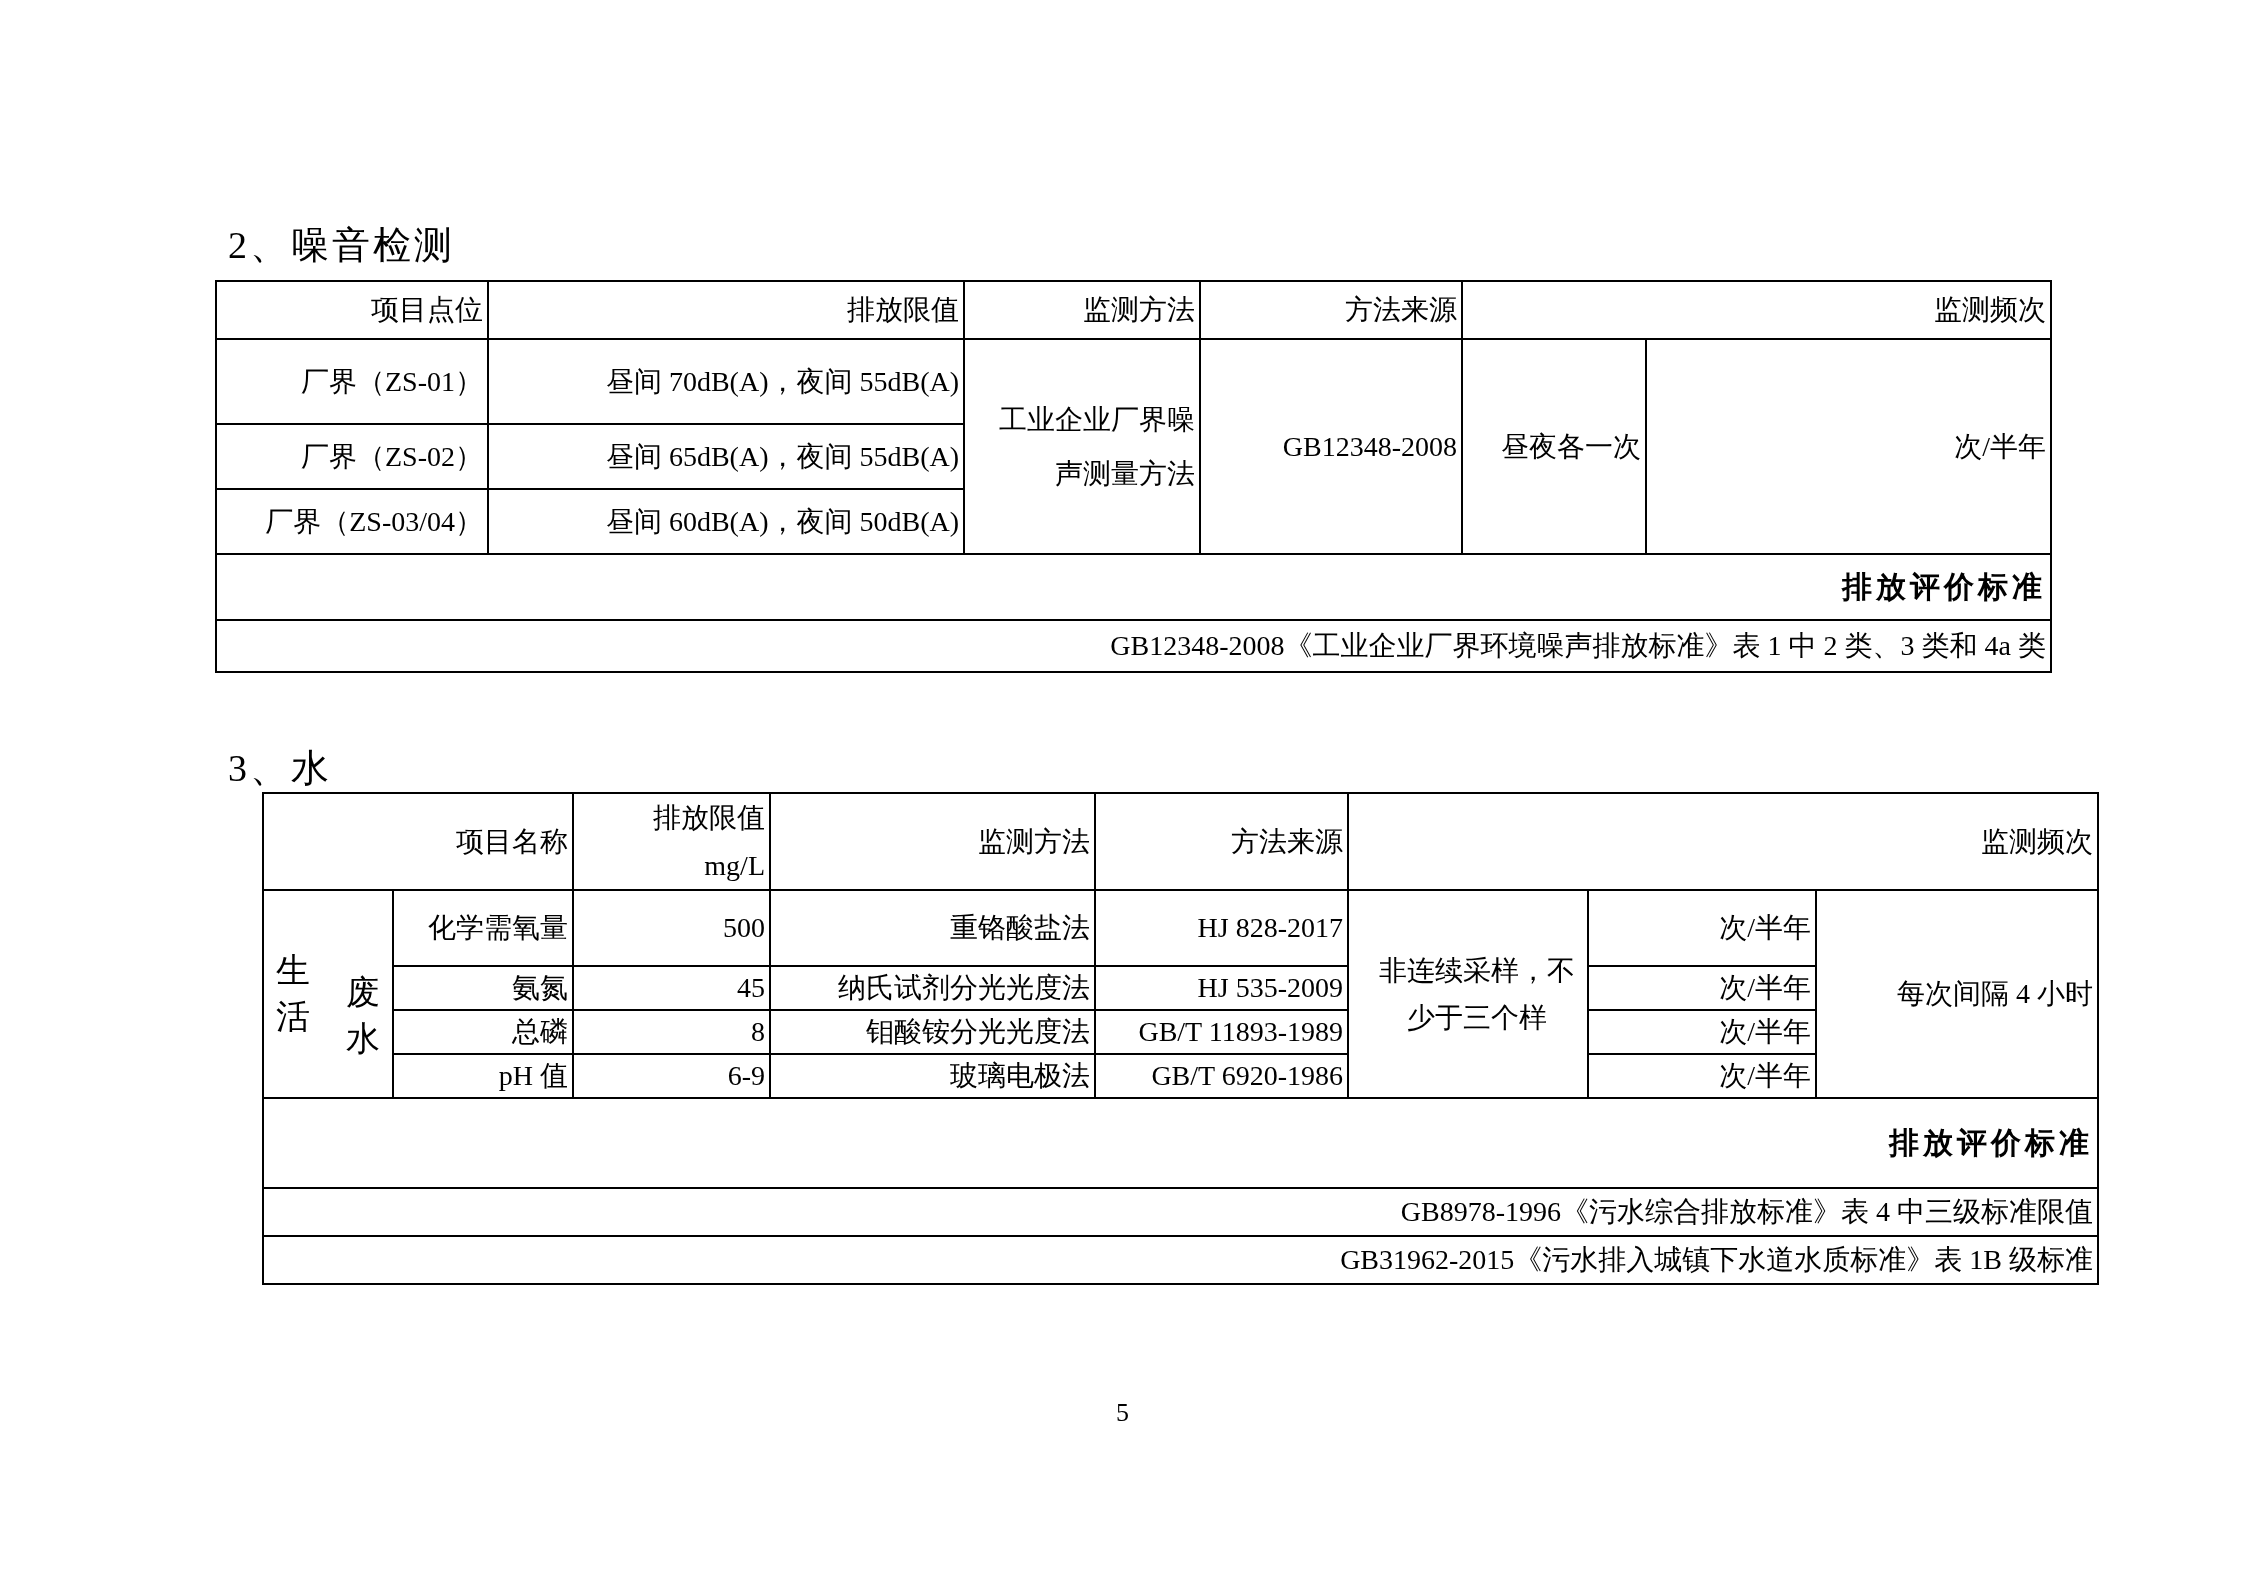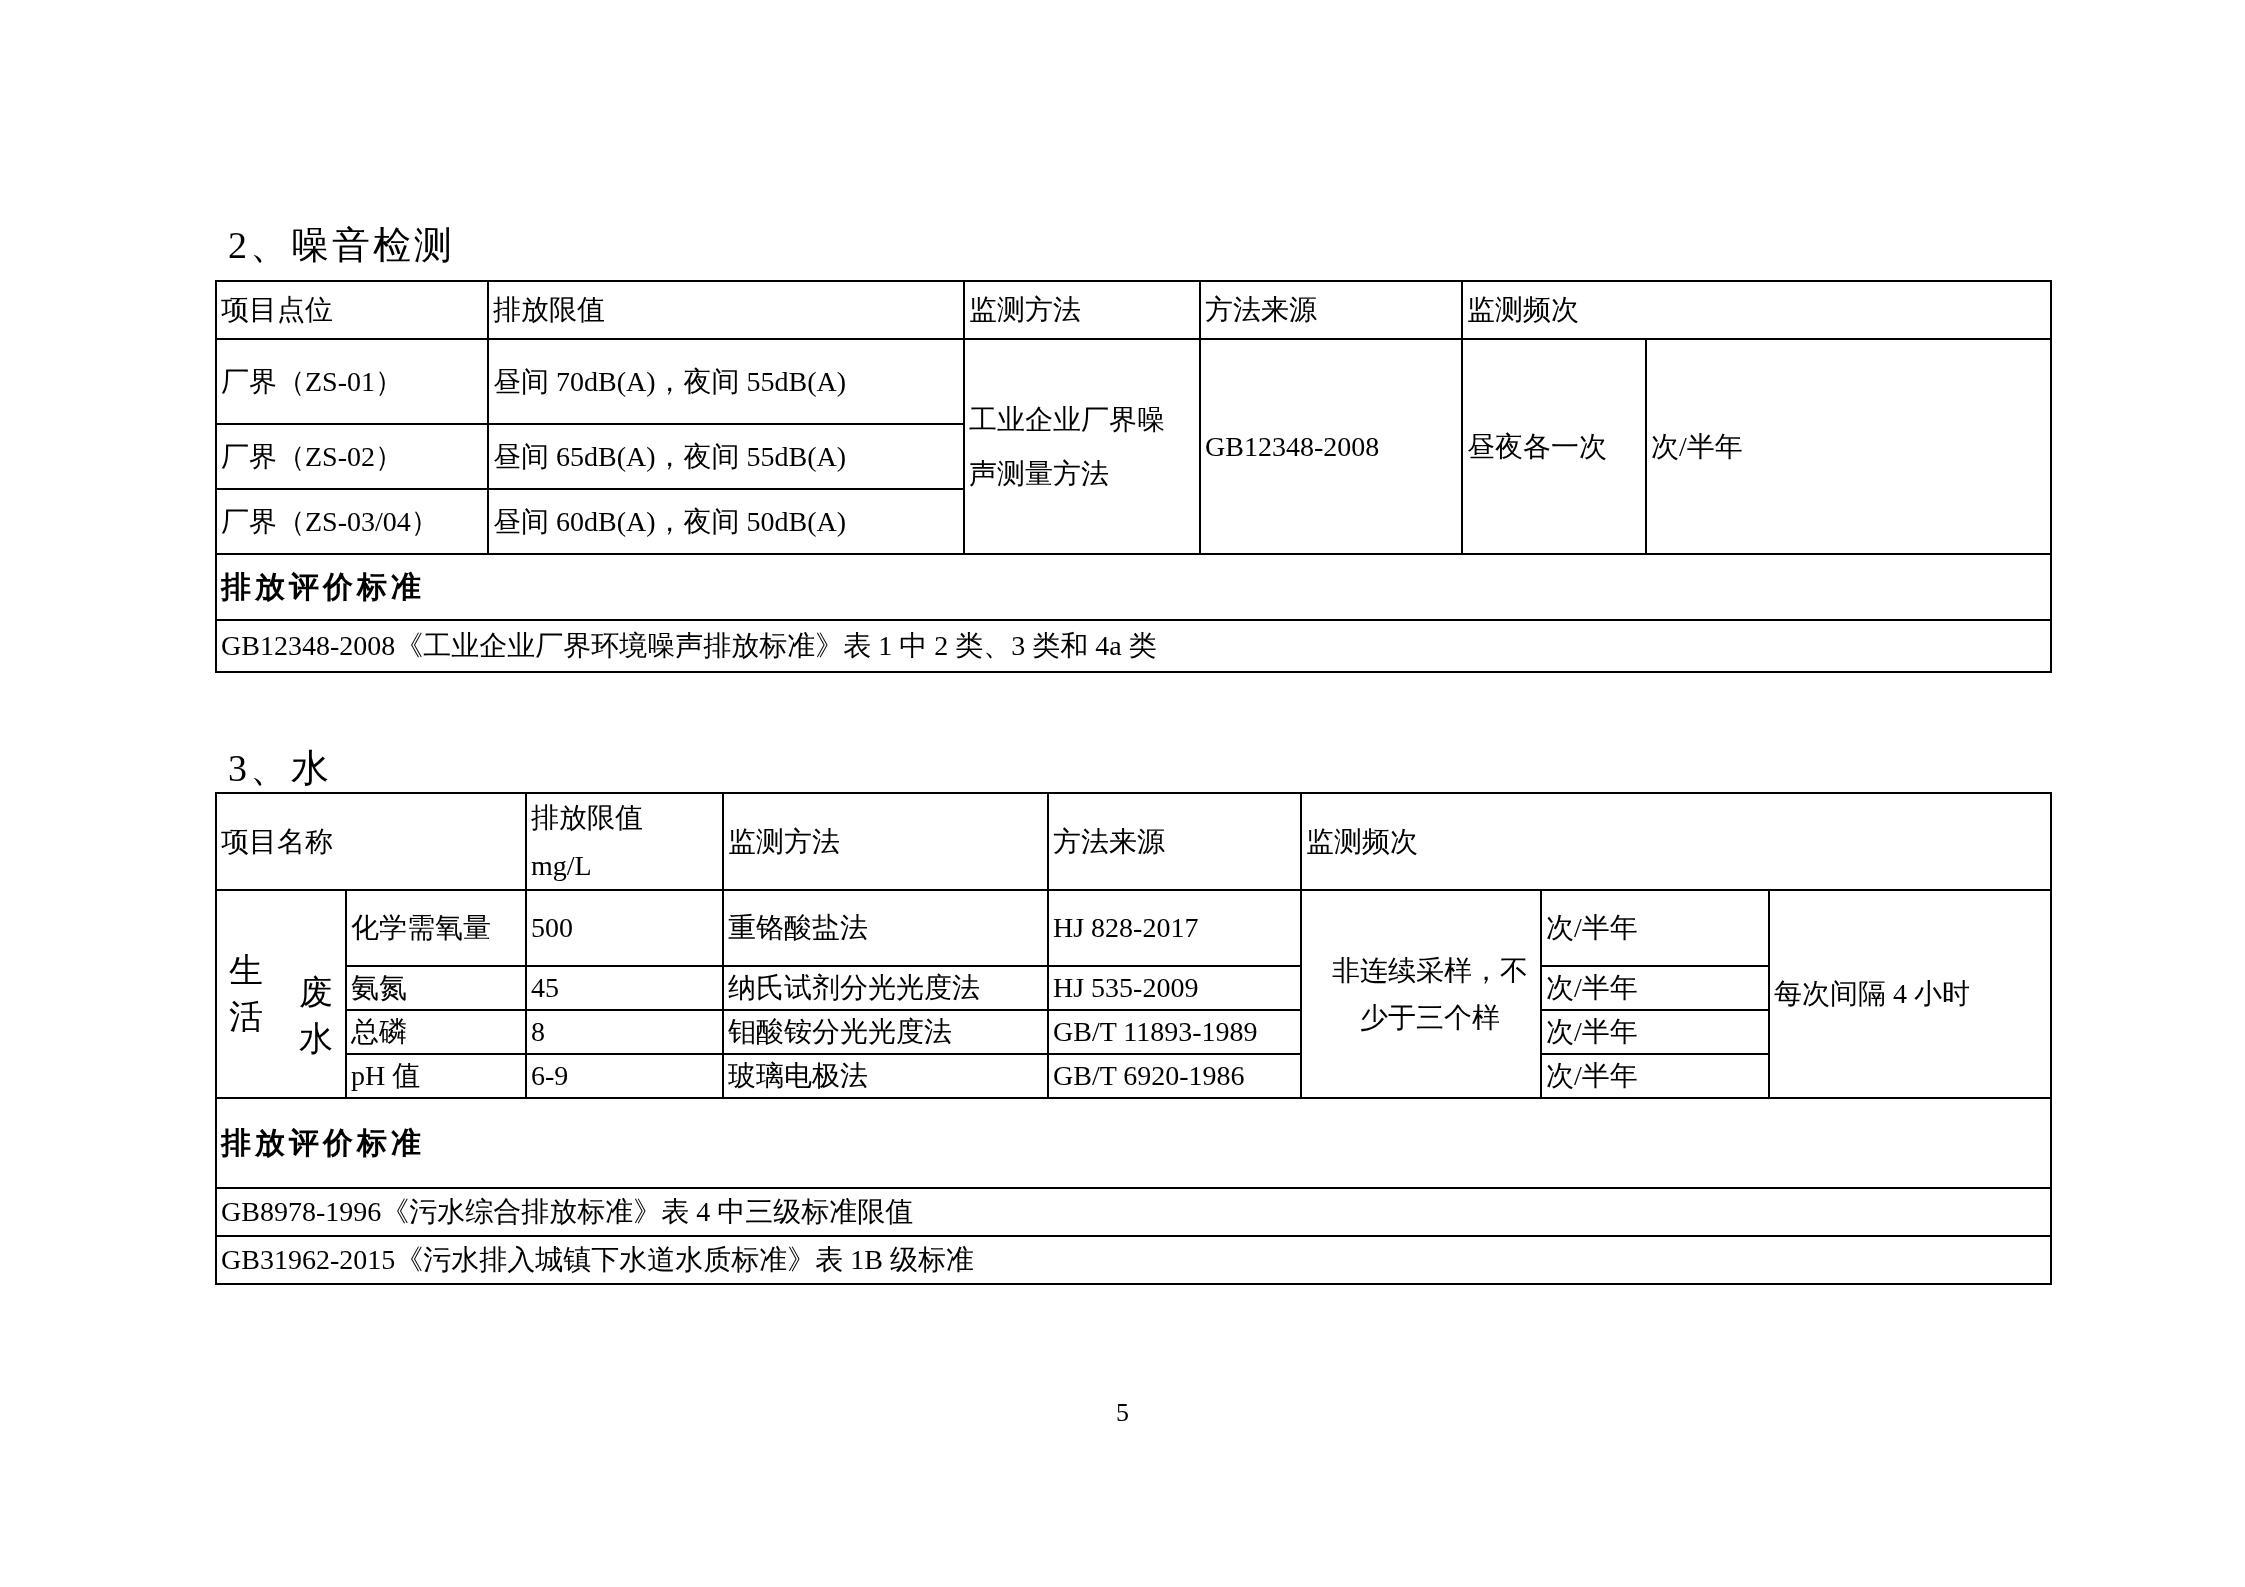--- a/index.html
+++ b/index.html
@@ -21,25 +21,25 @@
   #water-title { left: 228px; top: 714px; margin-top: 29px; }
 
   table.tbl {
     position: absolute;
     left: 215px;
     border-collapse: collapse;
     table-layout: fixed;
     width: 1835px;
   }
   #noise-table { top: 280px; }
-  #water-table { top: 792px; }
+  #water-table { top: 792px; margin-left: 47px; }
 
   td {
     border: 2px solid #000;
-    text-align: left;
+    text-align: right;
     vertical-align: middle;
     font-size: 28px;
     padding: 0 4px;
     overflow: hidden;
   }
   .preline { white-space: pre-line; line-height: 1.7; }
   .method-merged { line-height: 1.9; }
   .eval-cell { font-weight: bold; font-size: 30px; letter-spacing: 4px; }
   .sampling-cell { text-align: center; padding-left: 22px; }
   .group-cell { padding: 0; }

